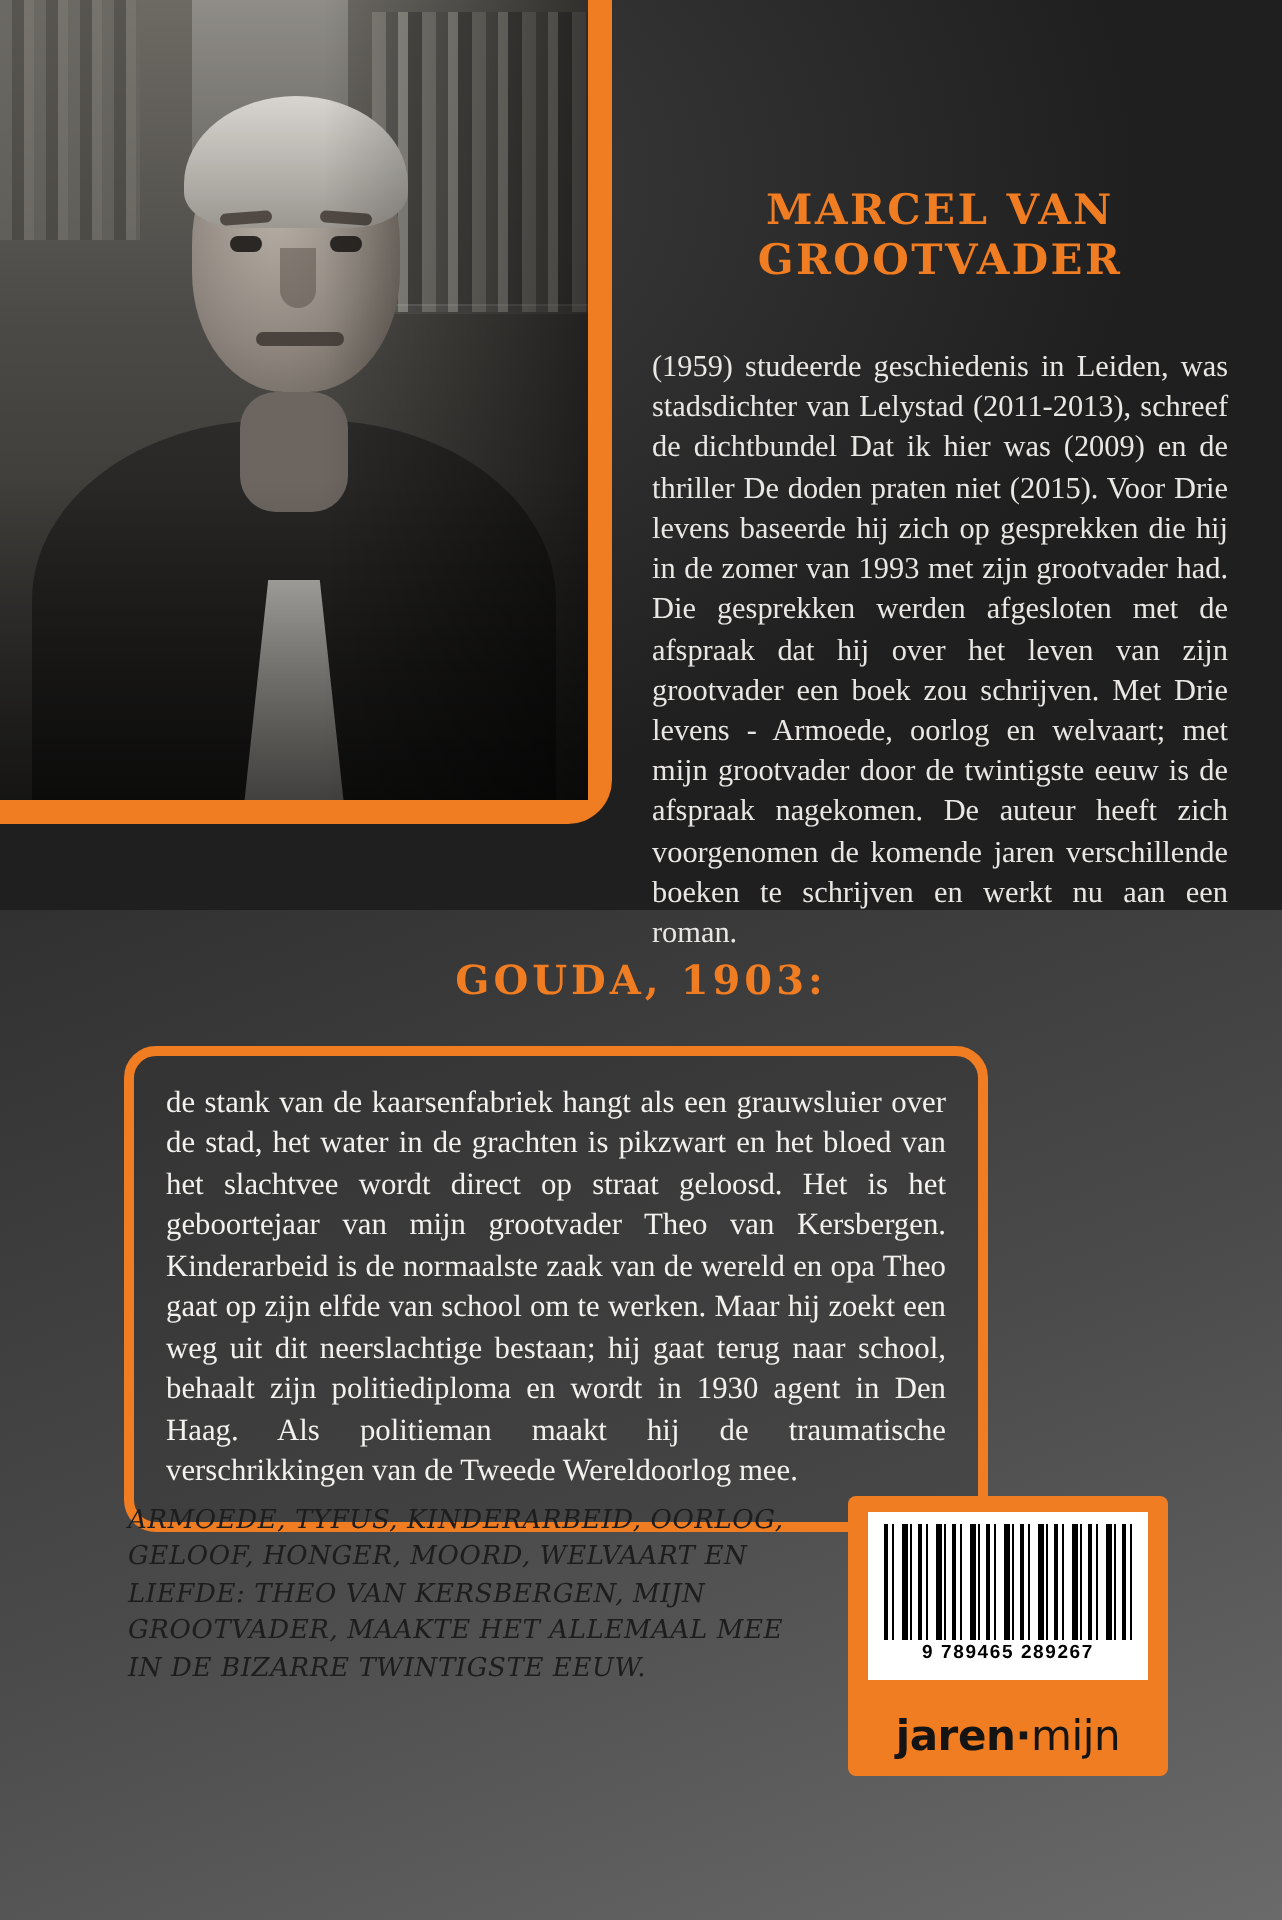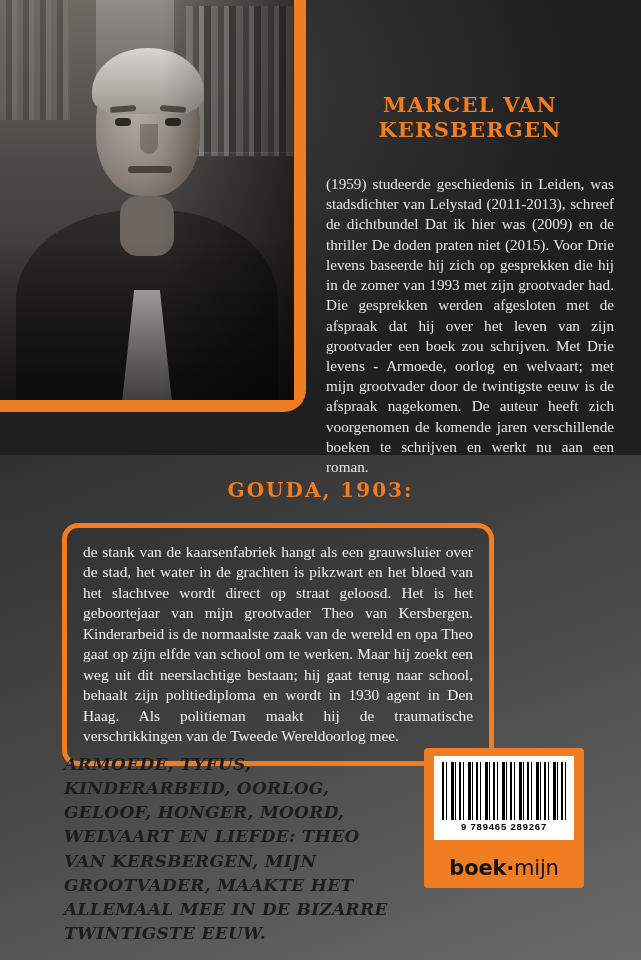--- a/index.html
+++ b/index.html
@@ -197,23 +197,23 @@
     background: rgba(40,40,40,0.25);
   }
 
   
   .tagline {
     position: absolute;
     left: 64px; top: 752px;
     width: 330px;
     color: #1d1d1d;
     font-family: "DejaVu Serif", serif;
-    font-weight: bold;
+    font-weight: normal;
     font-style: italic;
-    font-size: 17px;
+    font-size: 13px;
     line-height: 1.42;
     letter-spacing: .3px;
   }
 
   
   .barcode-panel {
     position: absolute;
     left: 424px; top: 748px;
     width: 160px; height: 140px;
     background: #f07d22;
@@ -283,31 +283,31 @@
       <div class="ph-brow-r"></div>
       <div class="ph-eye-l"></div>
       <div class="ph-eye-r"></div>
       <div class="ph-nose"></div>
       <div class="ph-mouth"></div>
       <div class="ph-shadow"></div>
     </div>
   </div>
 
   <div class="author-block">
-    <div class="author-name">MARCEL VAN KERSBERGEN</div>
+    <div class="author-name">MARCEL VAN GROOTVADER</div>
     <div class="author-bio">(1959) studeerde geschiedenis in Leiden, was stadsdichter van Lelystad (2011-2013), schreef de dichtbundel Dat ik hier was (2009) en de thriller De doden praten niet (2015). Voor Drie levens baseerde hij zich op gesprekken die hij in de zomer van 1993 met zijn grootvader had. Die gesprekken werden afgesloten met de afspraak dat hij over het leven van zijn grootvader een boek zou schrijven. Met Drie levens - Armoede, oorlog en welvaart; met mijn grootvader door de twintigste eeuw is de afspraak nagekomen. De auteur heeft zich voorgenomen de komende jaren verschillende boeken te schrijven en werkt nu aan een roman.</div>
   </div>
 
   <div class="gouda-heading">GOUDA, 1903:</div>
 
   <div class="blurb">de stank van de kaarsenfabriek hangt als een grauwsluier over de stad, het water in de grachten is pikzwart en het bloed van het slachtvee wordt direct op straat geloosd. Het is het geboortejaar van mijn grootvader Theo van Kersbergen. Kinderarbeid is de normaalste zaak van de wereld en opa Theo gaat op zijn elfde van school om te werken. Maar hij zoekt een weg uit dit neerslachtige bestaan; hij gaat terug naar school, behaalt zijn politiediploma en wordt in 1930 agent in Den Haag. Als politieman maakt hij de traumatische verschrikkingen van de Tweede Wereldoorlog mee.</div>
 
   <div class="tagline">ARMOEDE, TYFUS, KINDERARBEID, OORLOG, GELOOF, HONGER, MOORD, WELVAART EN LIEFDE: THEO VAN KERSBERGEN, MIJN GROOTVADER, MAAKTE HET ALLEMAAL MEE IN DE BIZARRE TWINTIGSTE EEUW.</div>
 
   <div class="barcode-panel"></div>
   <div class="barcode-white"></div>
   <div class="barcode-bars"></div>
   <div class="barcode-digits">9  789465   289267</div>
   <div class="publisher">
-    <b>boek</b><span class="sep">·</span><span>mijn</span>
+    <b>jaren</b><span class="sep">·</span><span>mijn</span>
   </div>
 
 </div>
 
 </body></html>

